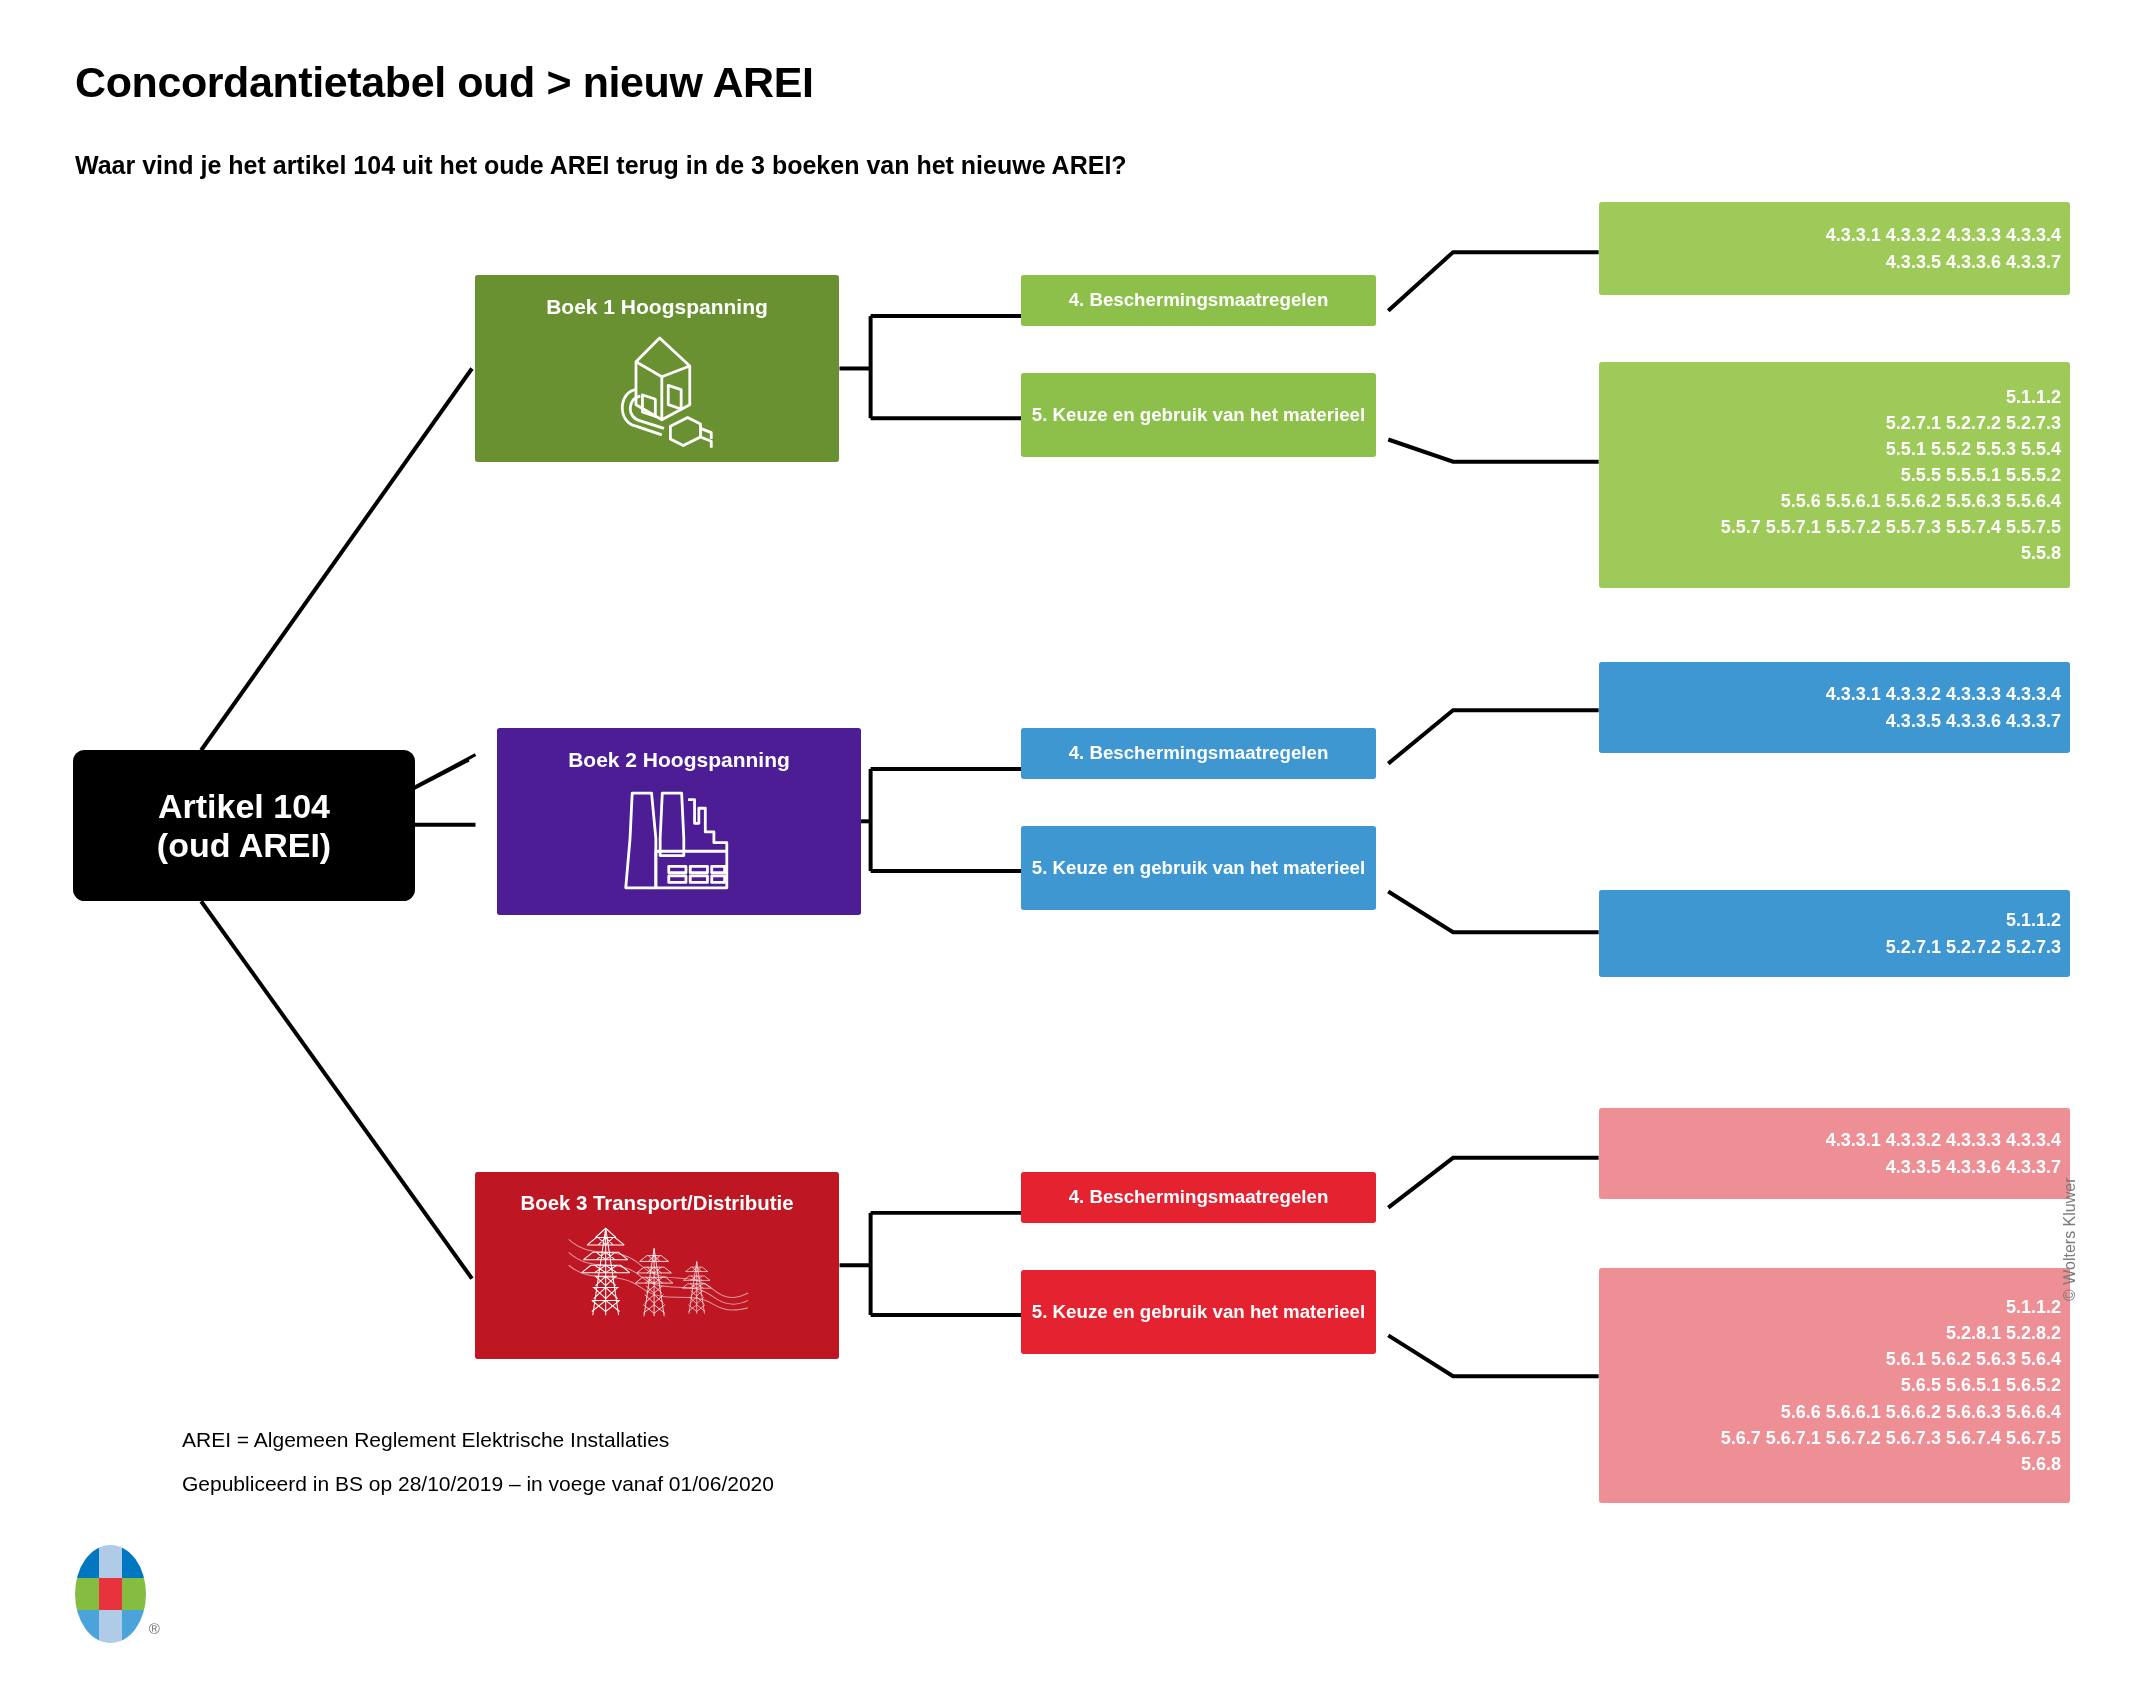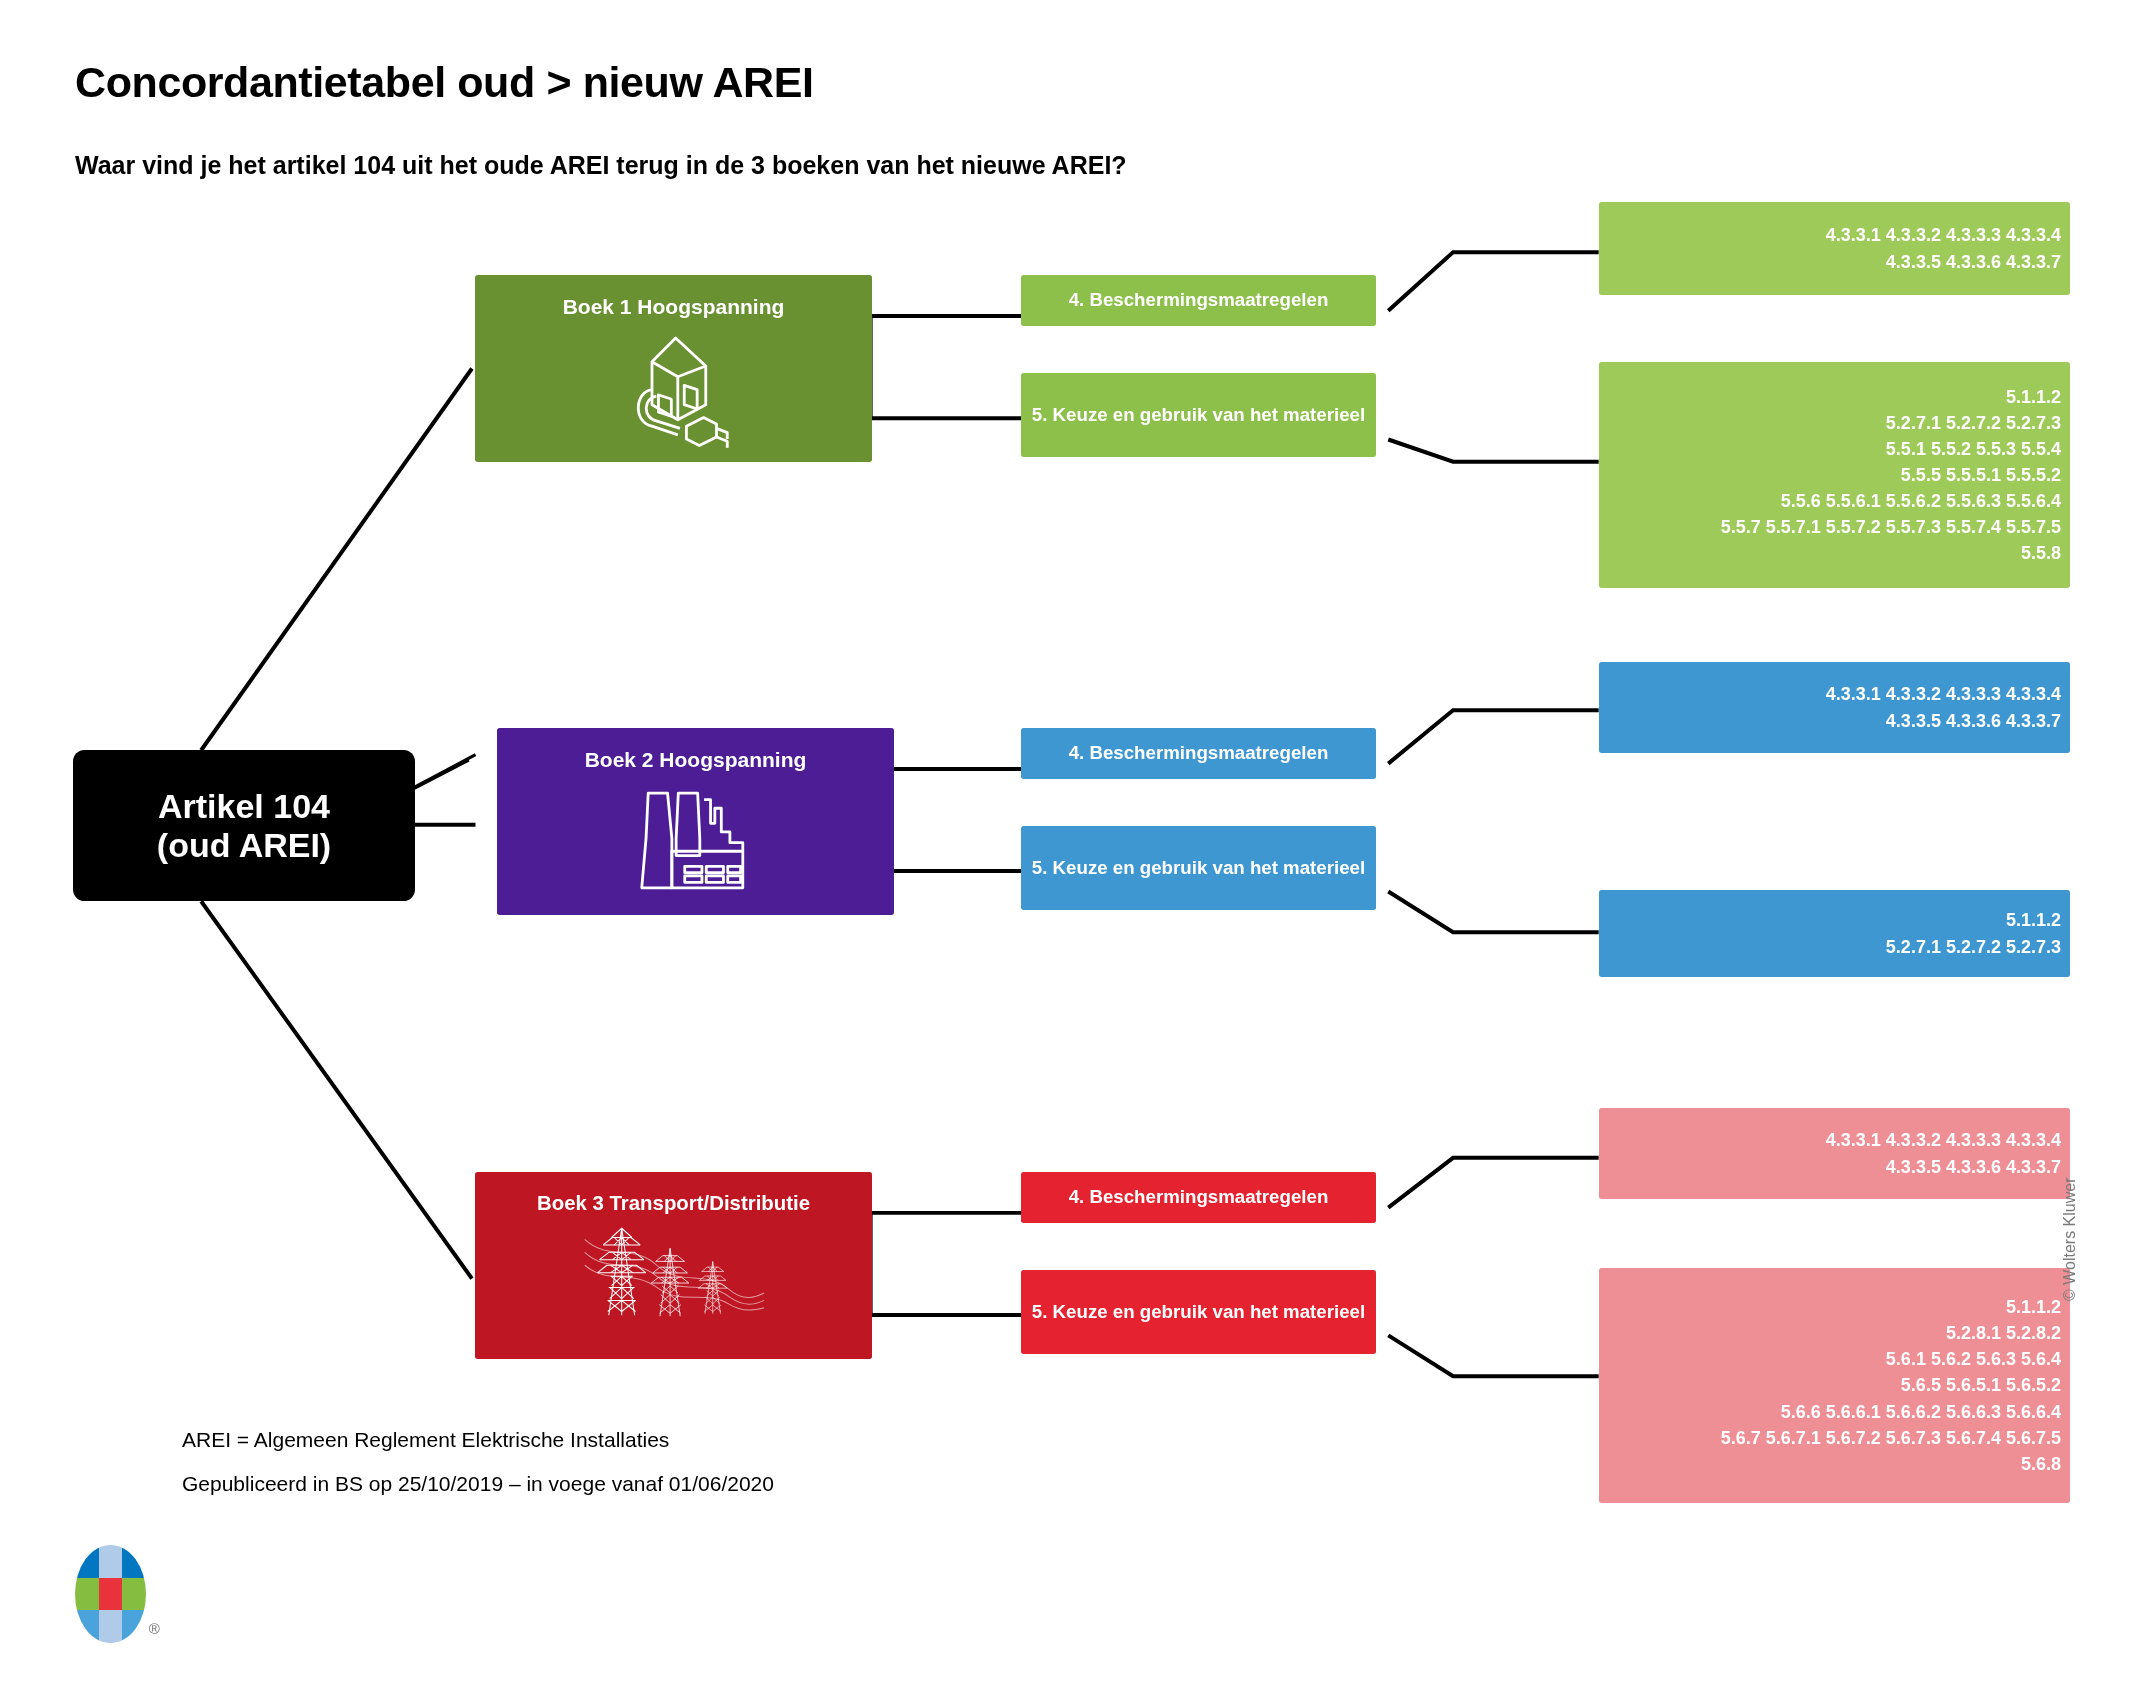--- a/index.html
+++ b/index.html
@@ -41,21 +41,21 @@
   
   .root-node {
     left: 67px; top: 750px; width: 342px; height: 151px;
     background: #000000; border-radius: 11.5px;
     font-size: 34px; font-weight: bold; line-height: 1.12; margin-left: 6px;
   }
   .root-node::after { display: none; }
 
   
   .book-card {
-    width: 397px; height: 187px;
+    width: 364px; height: 187px;
     justify-content: flex-start; padding-top: 19.5px;
   }
   .book-title { font-size: 21px; font-weight: bold; white-space: nowrap; }
   .book-icon { margin-top: 4.4px; }
   .book1 { left: 475px; top: 275px;  background: #699132; }
   .book2 { left: 497px; top: 728px; background: #4c1d95; }
   .book3 { left: 475px; top: 1172px; background: #BE1622; }
   .book3 .book-title { font-size: 20.4px; }
 
   
@@ -336,21 +336,21 @@
     <div class="ref-line">5.1.1.2</div>
     <div class="ref-line">5.2.8.1   5.2.8.2</div>
     <div class="ref-line">5.6.1   5.6.2   5.6.3   5.6.4</div>
     <div class="ref-line">5.6.5   5.6.5.1   5.6.5.2</div>
     <div class="ref-line">5.6.6   5.6.6.1   5.6.6.2   5.6.6.3   5.6.6.4</div>
     <div class="ref-line">5.6.7   5.6.7.1   5.6.7.2   5.6.7.3   5.6.7.4   5.6.7.5</div>
     <div class="ref-line">5.6.8</div>
   </div>
 
   <div class="footnote footnote-1">AREI = Algemeen Reglement Elektrische Installaties</div>
-  <div class="footnote footnote-2">Gepubliceerd in BS op 25/10/2019 – in voege vanaf 01/06/2020</div>
+  <div class="footnote footnote-2">Gepubliceerd in BS op 28/10/2019 – in voege vanaf 01/06/2020</div>
 
   <div class="logo-wrap">
     <div class="logo-mark">
       <i style="background:#0077C0"></i>
         <i style="background:#AFCBE8"></i>
         <i style="background:#0077C0"></i>
       <i style="background:#85BD41"></i>
         <i style="background:#CADFA4"></i>
         <i style="background:#85BD41"></i>
       <i style="background:#4BA3DC"></i>

